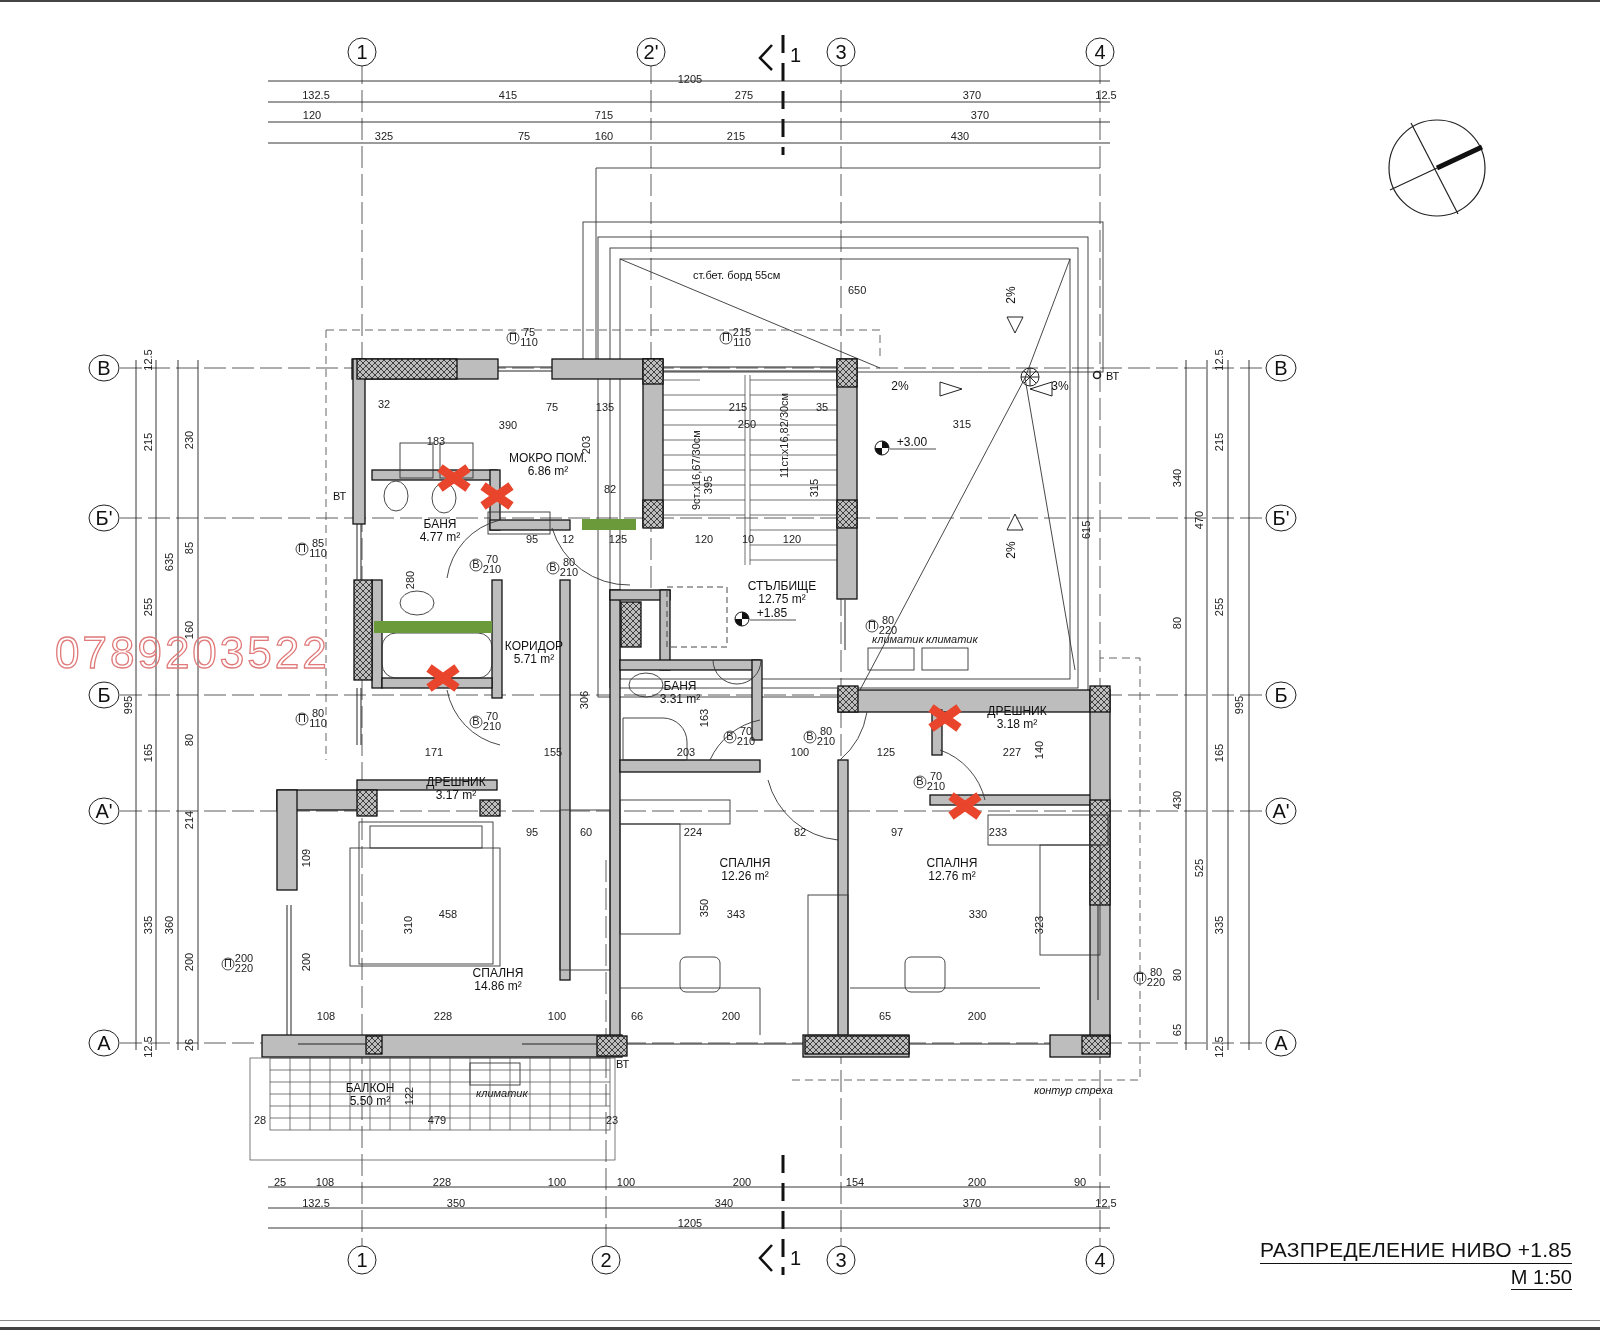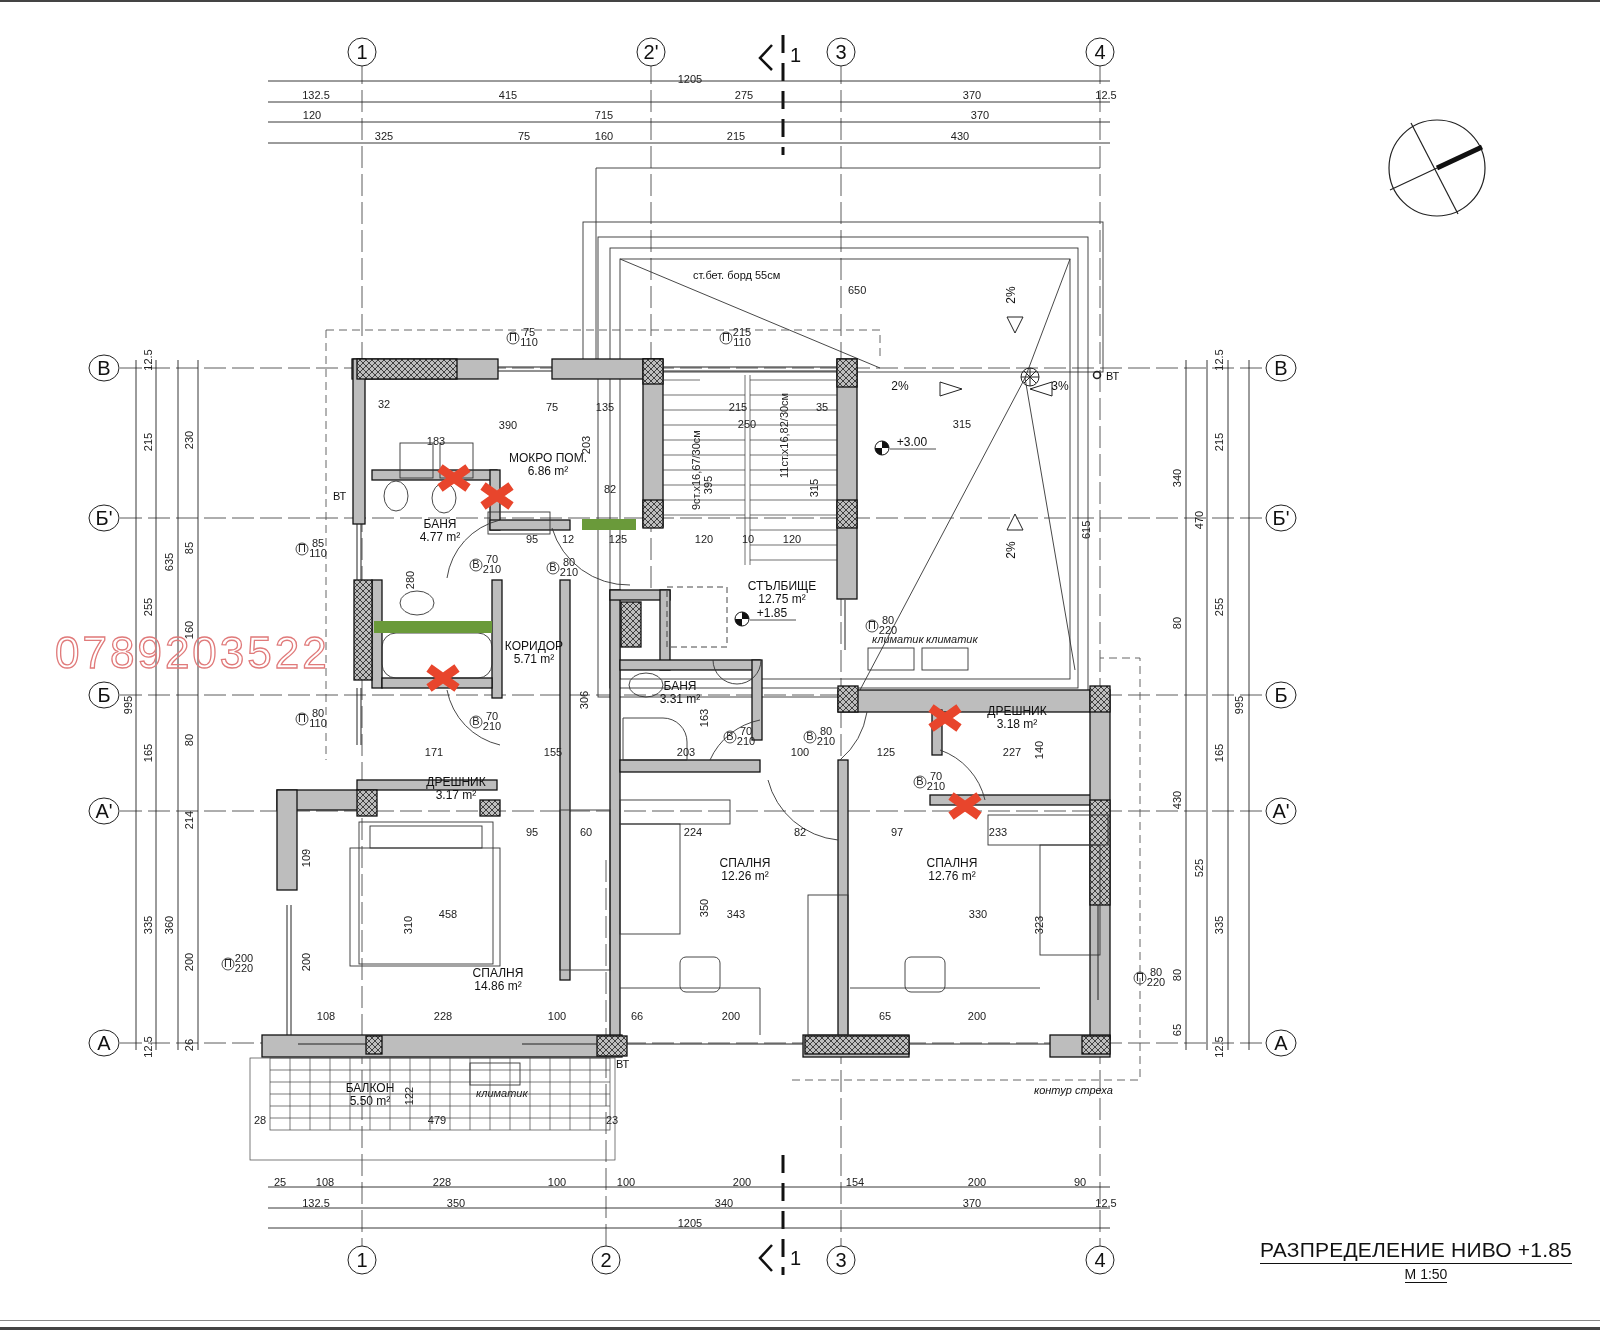--- a/index.html
+++ b/index.html
@@ -1,23 +1,23 @@
 <!DOCTYPE html>
 <html><head>
 <meta charset="utf-8">
 <style>
   html,body{margin:0;padding:0;background:#fff;}
   body{width:1600px;height:1335px;position:relative;overflow:hidden;font-family:"Liberation Sans",sans-serif;}
   .frame-top{position:absolute;left:0;top:0;width:1600px;height:2px;background:#444;}
   .frame-bot{position:absolute;left:0;top:1327px;width:1600px;height:3px;background:#444;}
   .frame-bot2{position:absolute;left:0;top:1320px;width:1600px;height:1px;background:#888;}
   svg#plan{position:absolute;left:0;top:0;}
-  .title-block{position:absolute;right:28px;top:1238px;text-align:center;color:#111;}
+  .title-block{position:absolute;right:28px;top:1238px;text-align:right;color:#111;}
   .title-main{font-size:21px;letter-spacing:0.2px;border-bottom:1px solid #111;padding-bottom:1px;display:inline-block;}
-  .title-scale{font-size:14px;margin-top:2px;border-bottom:1px solid #111;display:inline-block;margin-left:20px;}
+  .title-scale{font-size:20px;margin-top:2px;border-bottom:1px solid #111;display:inline-block;margin-left:20px;}
   .watermark{position:absolute;left:55px;top:628px;font-size:44px;color:transparent;-webkit-text-stroke:1.3px #e07a7a;letter-spacing:3px;font-family:"Liberation Sans",sans-serif;}
   .dim{font-size:11px;fill:#222;font-family:"Liberation Sans",sans-serif;}
   .room{font-size:12px;fill:#111;font-family:"Liberation Sans",sans-serif;}
   .axis-txt{font-size:20px;fill:#111;font-family:"Liberation Sans",sans-serif;}
   .note{font-size:11px;fill:#111;font-family:"Liberation Sans",sans-serif;}
 </style>
 </head>
 <body>
 
 <div class="frame-top"></div>

